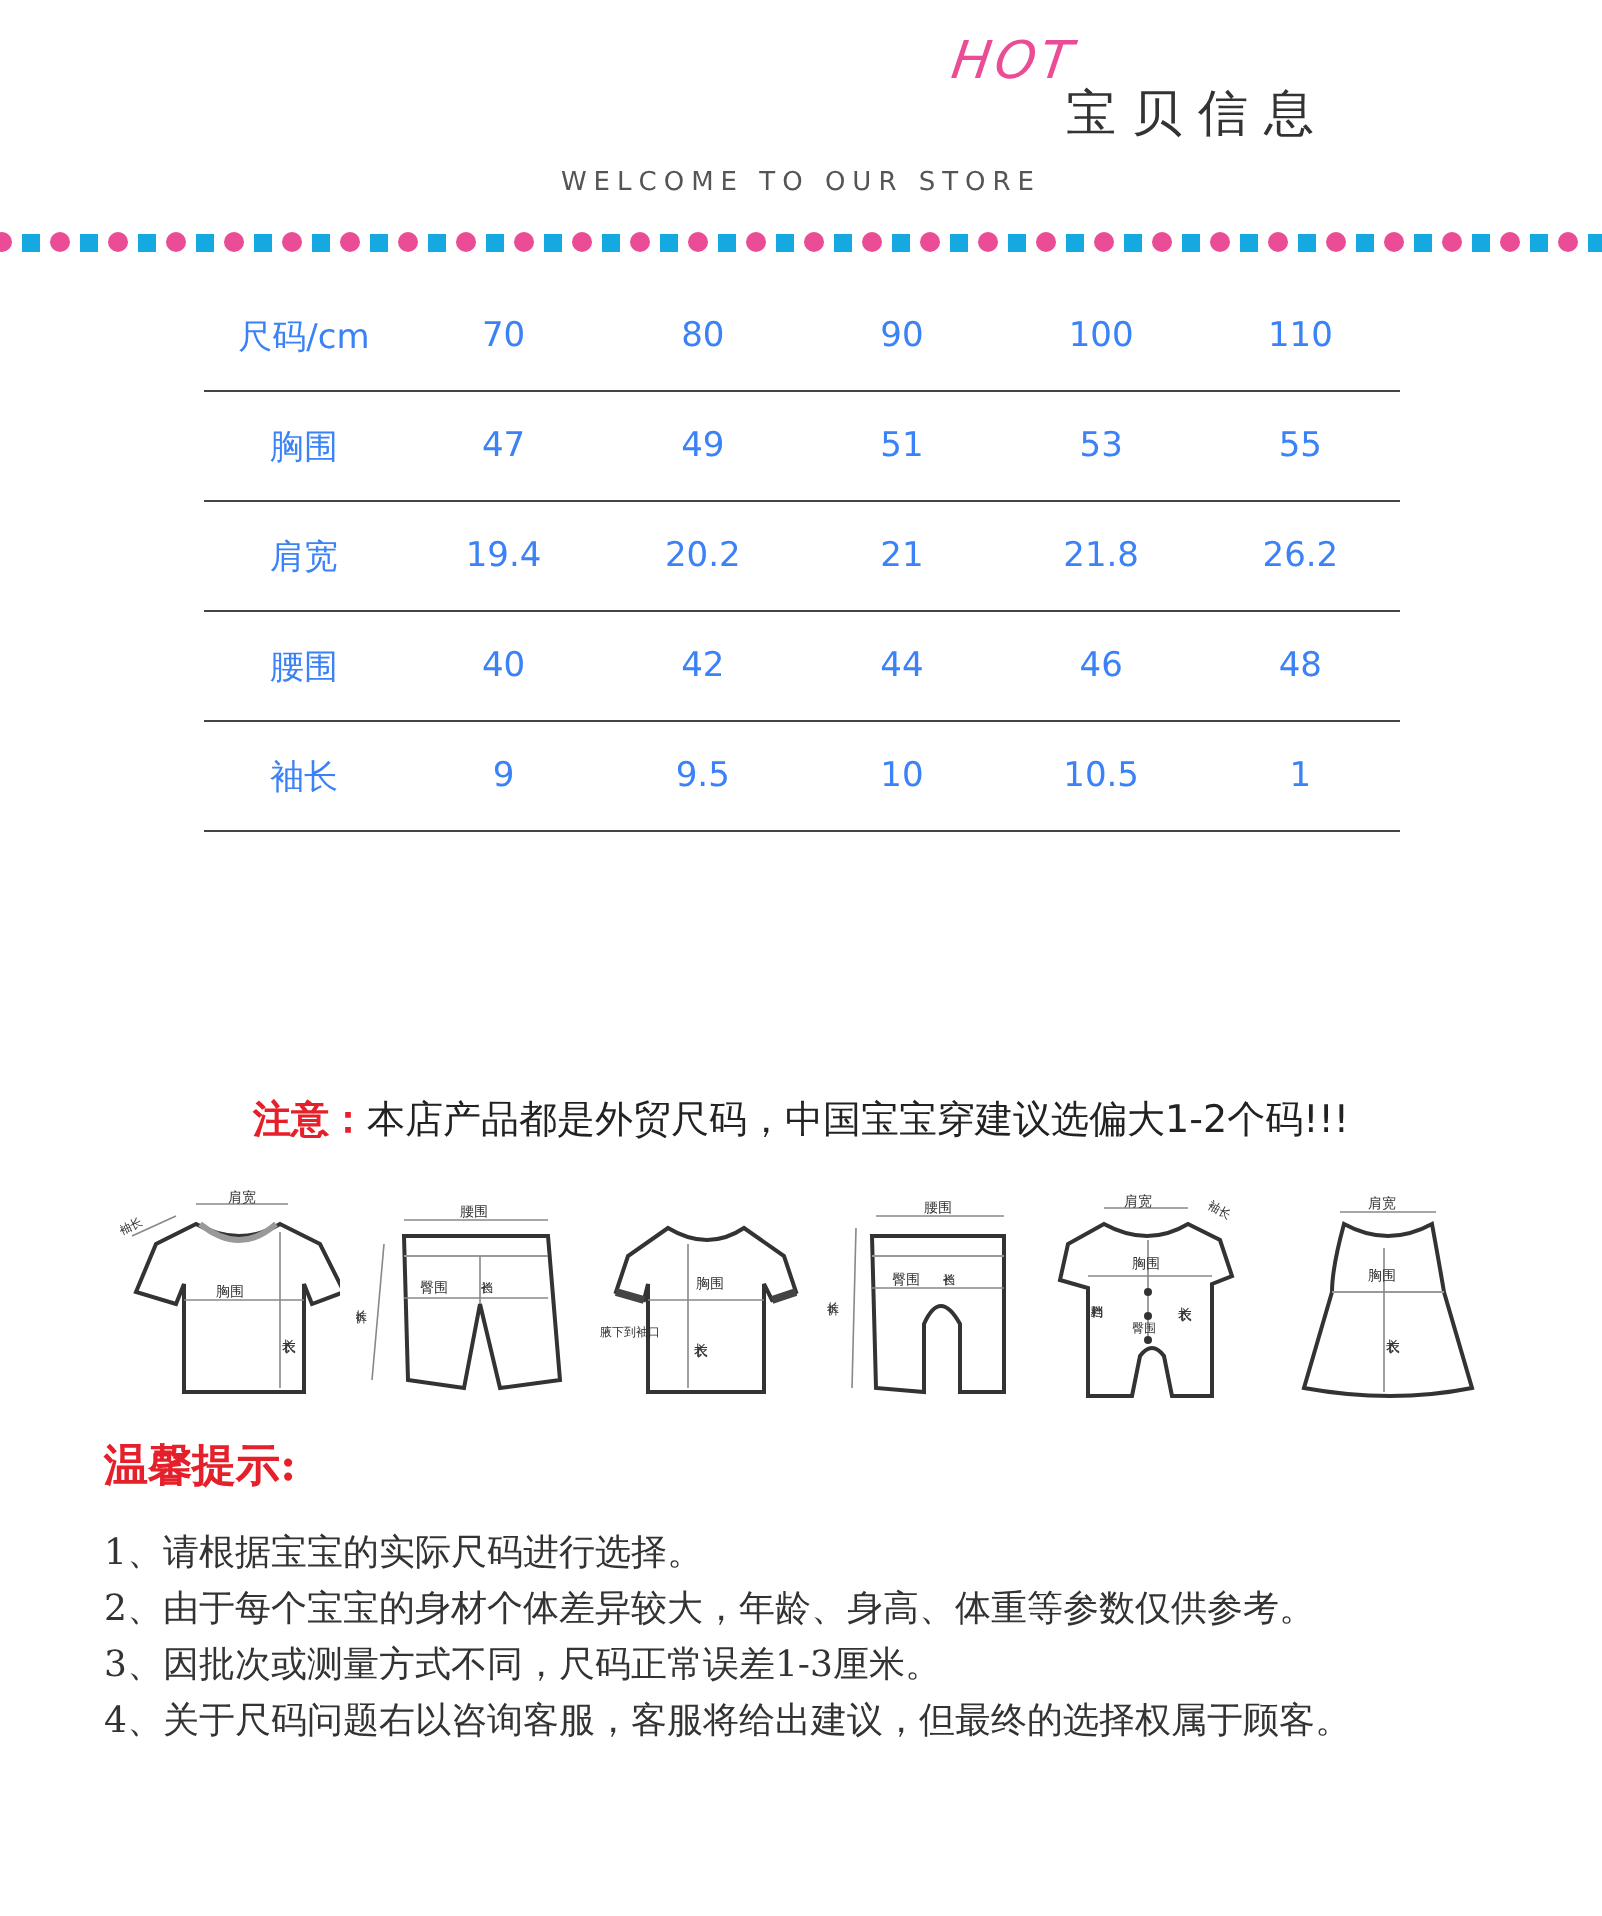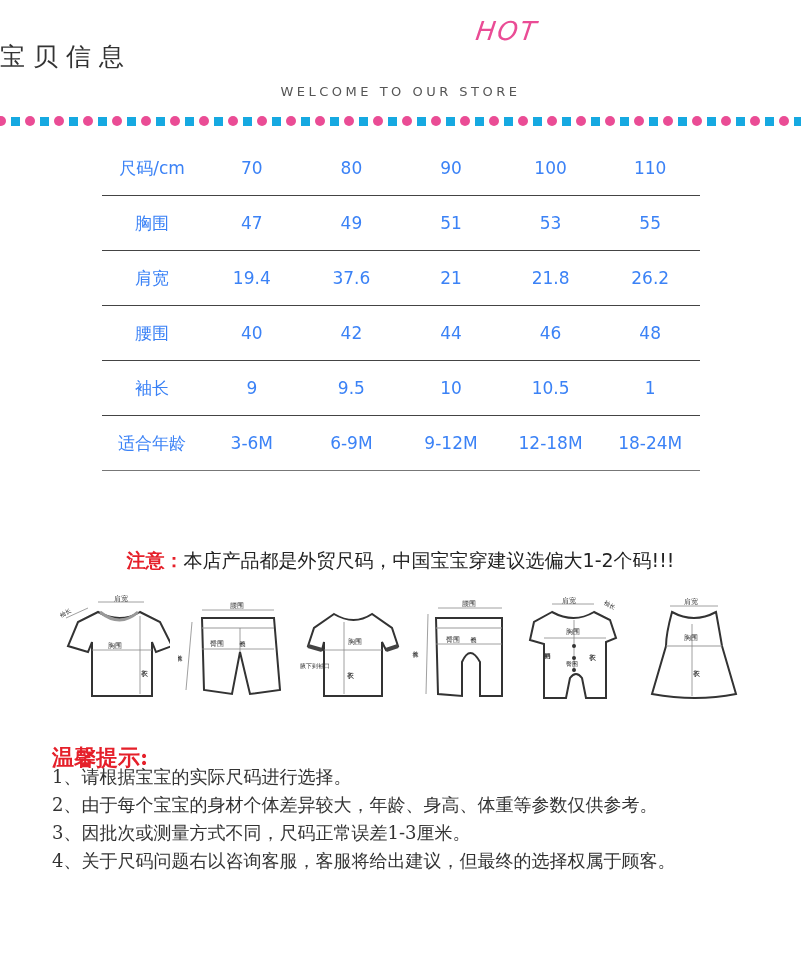--- a/index.html
+++ b/index.html
@@ -2,22 +2,22 @@
 <html><head>
 <meta charset="utf-8">
 <style>
   html, body { margin: 0; padding: 0; background: #ffffff; }
   body { width: 801px; height: 958px; position: relative; overflow: hidden;
          font-family: "DejaVu Sans", "Liberation Sans", sans-serif; color: #222; }
 
   .hot { position: absolute; left: 476px; top: 18px; font-family: "DejaVu Sans", sans-serif;
          font-style: italic; font-size: 26px; letter-spacing: 2px; font-weight: normal;
          transform: skewX(-8deg); line-height: 1; }
-  .title { position: absolute; left: 0; width: 651px; top: 44px; text-align: left;
-           font-size: 25px; letter-spacing: 8px; color: #333; line-height: 1; padding-left: 0; }
+  .title { position: absolute; left: 0; width: 651px; top: 44px; text-align: right;
+           font-size: 25px; letter-spacing: 8px; color: #333; line-height: 1; padding-left: 14px; }
   .subtitle { position: absolute; left: 0; width: 801px; top: 85px; text-align: center;
               font-size: 13px; letter-spacing: 3.5px; color: #555; line-height: 1;
               font-family: "DejaVu Sans", sans-serif; }
 
   .dotstrip { position: absolute; left: -4px; top: 115px; width: 812px; height: 12px;
               display: flex; align-items: center; overflow: hidden; }
   .dot { flex: 0 0 auto; margin-right: 5px; }
   .dot.circle { width: 10px; height: 10px; border-radius: 50%; }
   .dot.square { width: 9px; height: 9px; }
 
@@ -30,21 +30,21 @@
   table.size td.label { width: 100px; }
 
   .notice { position: absolute; left: 0; width: 801px; top: 549px; text-align: center;
             font-size: 19px; color: #222; line-height: 1.2; white-space: nowrap; }
   .notice .prefix { font-weight: bold; }
 
   .diagrams { position: absolute; left: 50px; top: 594px; width: 700px; height: 112px; }
   .diag { position: absolute; top: 0; height: 112px; }
 
   .tips-title { position: absolute; left: 52px; top: 722px; font-family: "DejaVu Serif", serif;
-                font-size: 22px; font-weight: bold; line-height: 1; margin-top: 24px; }
+                font-size: 22px; font-weight: bold; line-height: 1; }
   .tips { position: absolute; left: 52px; top: 766px; margin: 0; padding: 0; list-style: none; }
   .tips li { font-family: "DejaVu Serif", "Liberation Serif", serif; font-size: 18px;
              color: #333; height: 28px; line-height: 22px; white-space: nowrap; }
 </style>
 </head>
 <body>
 
 <div class="hot" style="color:#ea4c95">HOT</div>
 <div class="title">宝贝信息</div>
 <div class="subtitle">WELCOME TO OUR STORE</div>
@@ -122,48 +122,40 @@
       <td class="label">胸围</td>
       <td>47</td>
       <td>49</td>
       <td>51</td>
       <td>53</td>
       <td>55</td>
     </tr>
     <tr>
       <td class="label">肩宽</td>
       <td>19.4</td>
-      <td>37.6</td>
+      <td>20.2</td>
       <td>21</td>
       <td>21.8</td>
       <td>26.2</td>
     </tr>
     <tr>
       <td class="label">腰围</td>
       <td>40</td>
       <td>42</td>
       <td>44</td>
       <td>46</td>
       <td>48</td>
     </tr>
     <tr>
       <td class="label">袖长</td>
       <td>9</td>
       <td>9.5</td>
       <td>10</td>
       <td>10.5</td>
       <td>1</td>
-    </tr>
-    <tr class="last">
-      <td class="label">适合年龄</td>
-      <td>3-6M</td>
-      <td>6-9M</td>
-      <td>9-12M</td>
-      <td>12-18M</td>
-      <td>18-24M</td>
     </tr>
   </tbody>
 </table>
 
 <div class="notice">
   <span class="prefix" style="color:#e5202a">注意：</span><span>本店产品都是外贸尺码，中国宝宝穿建议选偏大1-2个码!!!</span>
 </div>
 
 <div class="diagrams">
 

